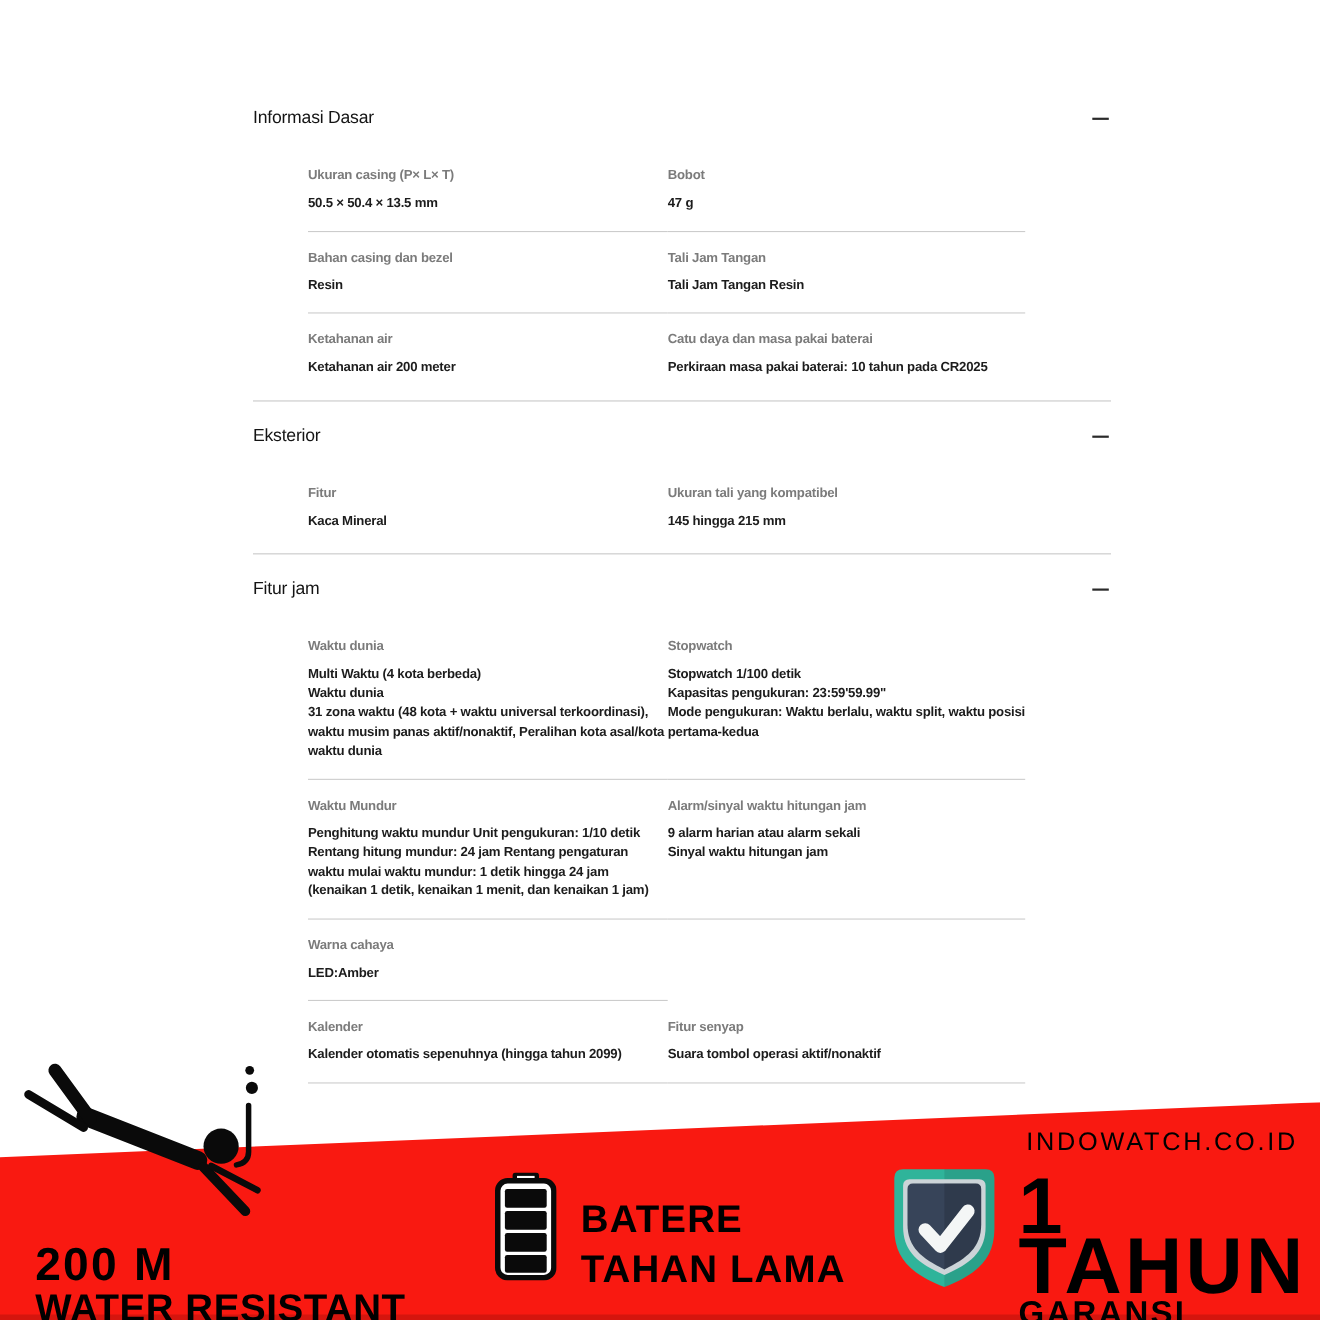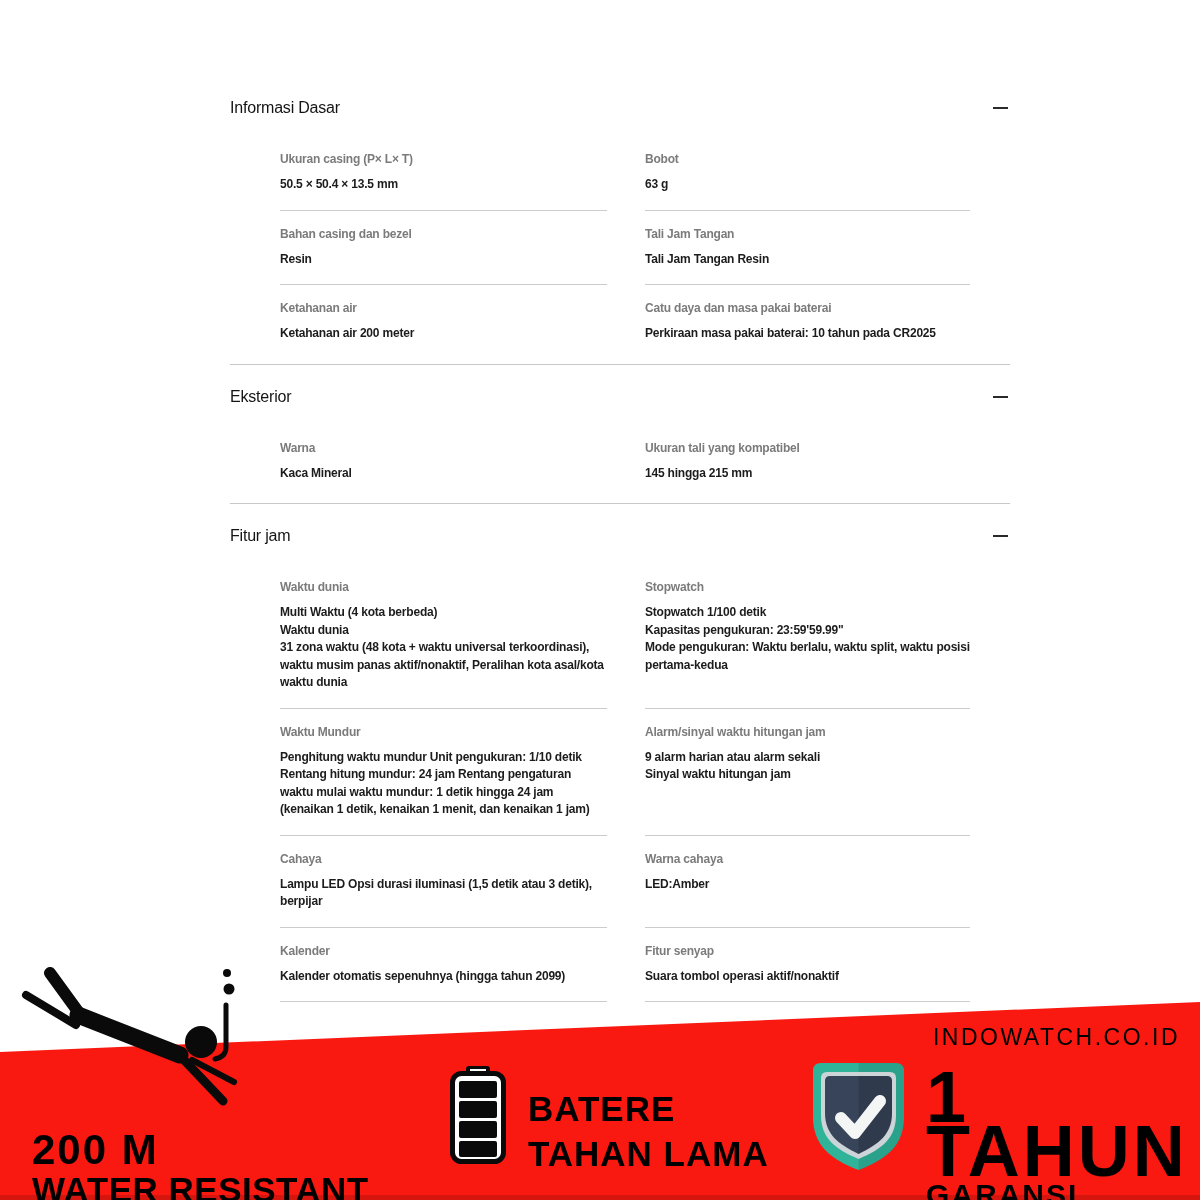--- a/index.html
+++ b/index.html
@@ -10,21 +10,21 @@
 
   
   .specs { position:absolute; left:230px; top:96px; width:780px; }
   .spec-section { }
   .spec-section.divider-after { border-bottom:1px solid #c8c8c8; padding-bottom:21px; margin-bottom:20px; }
   .section-header { display:flex; justify-content:space-between; align-items:center; height:24px; }
   .section-title { font-size:16px; font-weight:normal; color:#141414; margin:0; letter-spacing:-0.2px; }
   .collapse-btn { background:none; border:none; padding:6px 2px; cursor:pointer; line-height:0; }
   .minus-bar { display:block; width:15px; height:2px; background:#2a2a2a; }
   .rows { margin-left:50px; margin-top:16px; }
-  .spec-row { display:grid; grid-template-columns:327px 325px; column-gap:38px; }
+  .spec-row { display:grid; grid-template-columns:327px 325px; }
   .spec-cell { padding:16px 0 16px; border-bottom:1px solid #cccccc; }
   .spec-section.divider-after .spec-row:last-child .spec-cell { border-bottom:none; padding-bottom:0; }
   .spec-label { font-size:12px; font-weight:bold; color:#7b7b7b; line-height:14px; margin-bottom:10px; letter-spacing:-0.2px; }
   .spec-value { font-size:12px; font-weight:bold; color:#1c1c1c; line-height:17.5px; letter-spacing:-0.2px; white-space:pre-line; }
 
   
   .banner {
     position:absolute; left:0; top:990px; width:1200px; height:210px;
     background:#f91911; z-index:1;
     -webkit-clip-path:polygon(0 62px, 1200px 12px, 1200px 210px, 0 210px);
@@ -61,21 +61,21 @@
       </button>
     </div>
     <div class="rows">
   <div class="spec-row">
     <div class="spec-cell">
       <div class="spec-label">Ukuran casing (P× L× T)</div>
       <div class="spec-value">50.5 × 50.4 × 13.5 mm</div>
     </div>
     <div class="spec-cell">
       <div class="spec-label">Bobot</div>
-      <div class="spec-value">63 g</div>
+      <div class="spec-value">47 g</div>
     </div>
   </div>
 
   <div class="spec-row">
     <div class="spec-cell">
       <div class="spec-label">Bahan casing dan bezel</div>
       <div class="spec-value">Resin</div>
     </div>
     <div class="spec-cell">
       <div class="spec-label">Tali Jam Tangan</div>
@@ -99,21 +99,21 @@
   <section class="spec-section divider-after">
     <div class="section-header">
       <h2 class="section-title">Eksterior</h2>
       <button class="collapse-btn">
         <span class="minus-bar"></span>
       </button>
     </div>
     <div class="rows">
   <div class="spec-row">
     <div class="spec-cell">
-      <div class="spec-label">Warna</div>
+      <div class="spec-label">Fitur</div>
       <div class="spec-value">Kaca Mineral</div>
     </div>
     <div class="spec-cell">
       <div class="spec-label">Ukuran tali yang kompatibel</div>
       <div class="spec-value">145 hingga 215 mm</div>
     </div>
   </div>
 </div>
   </section>
 
@@ -146,24 +146,20 @@
       <div class="spec-value">Penghitung waktu mundur Unit pengukuran: 1/10 detik Rentang hitung mundur: 24 jam Rentang pengaturan waktu mulai waktu mundur: 1 detik hingga 24 jam (kenaikan 1 detik, kenaikan 1 menit, dan kenaikan 1 jam)</div>
     </div>
     <div class="spec-cell">
       <div class="spec-label">Alarm/sinyal waktu hitungan jam</div>
       <div class="spec-value">9 alarm harian atau alarm sekali
 Sinyal waktu hitungan jam</div>
     </div>
   </div>
 
   <div class="spec-row">
-    <div class="spec-cell">
-      <div class="spec-label">Cahaya</div>
-      <div class="spec-value">Lampu LED Opsi durasi iluminasi (1,5 detik atau 3 detik), berpijar</div>
-    </div>
     <div class="spec-cell">
       <div class="spec-label">Warna cahaya</div>
       <div class="spec-value">LED:Amber</div>
     </div>
   </div>
 
   <div class="spec-row">
     <div class="spec-cell">
       <div class="spec-label">Kalender</div>
       <div class="spec-value">Kalender otomatis sepenuhnya (hingga tahun 2099)</div>

